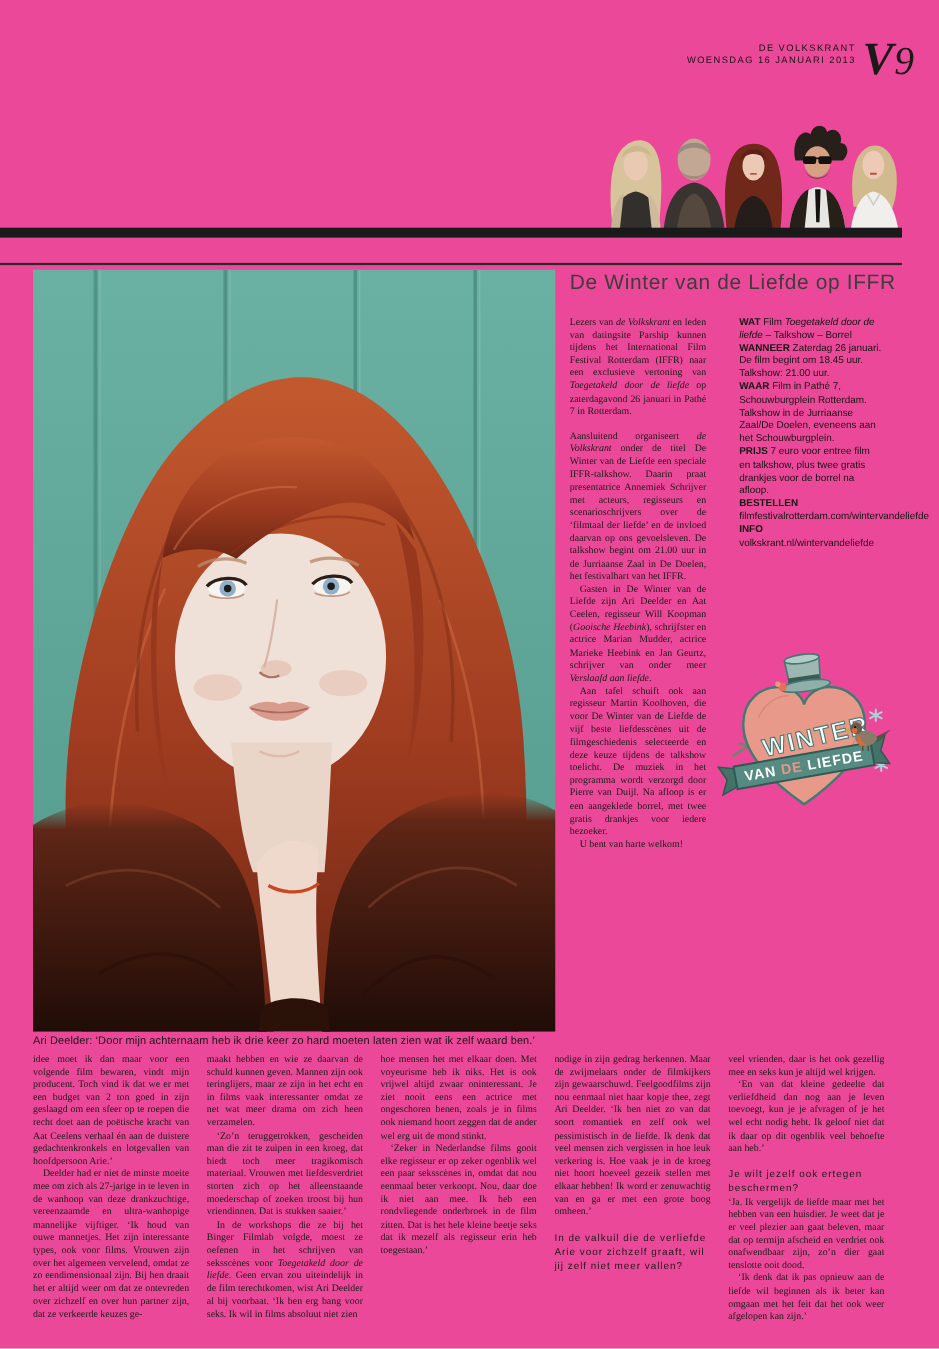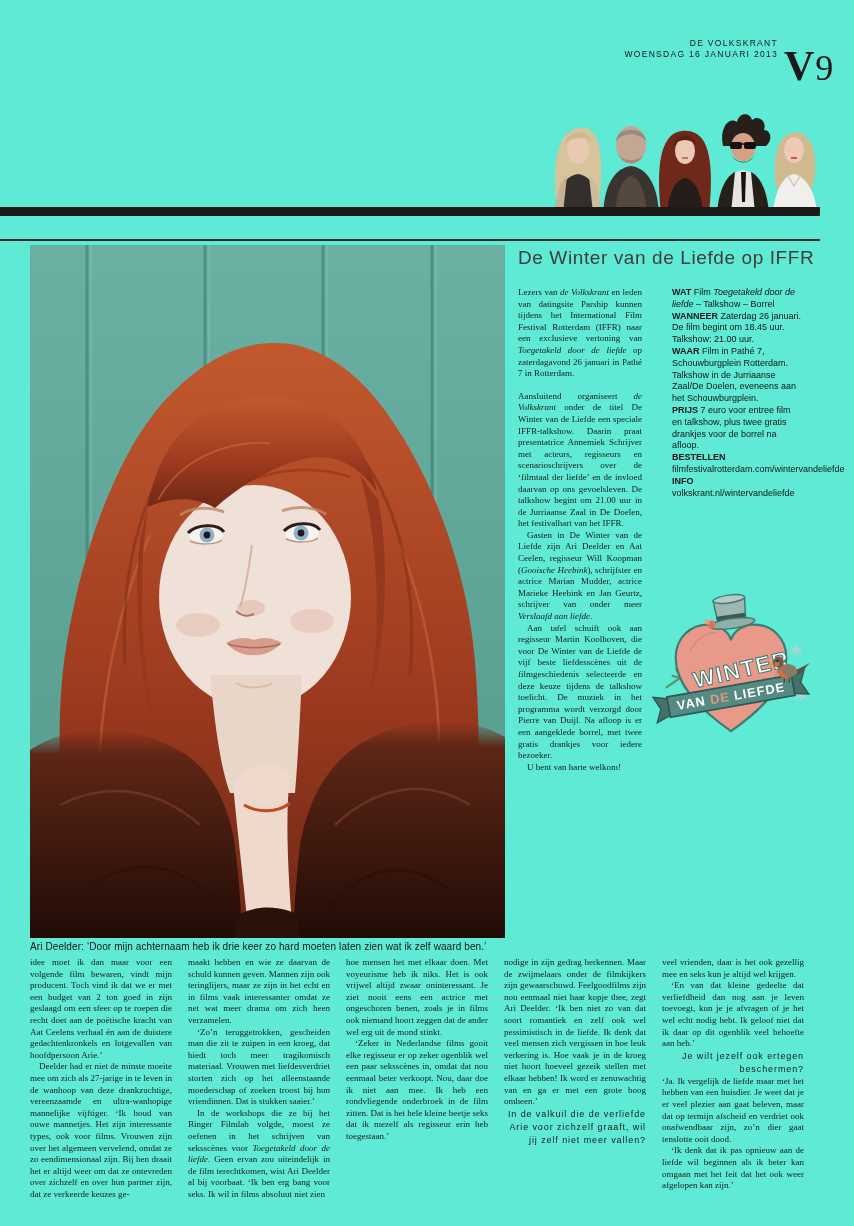--- a/index.html
+++ b/index.html
@@ -1,24 +1,24 @@
 <!DOCTYPE html>
 <html><head>
 <meta charset="utf-8">
 <style>
   html,body{margin:0;padding:0;background:#e8e8e8;}
-  #page{position:relative;width:854px;height:1226px;background:#5eead4;overflow:hidden;
+  #page{position:relative;width:854px;height:1226px;background:#ec4899;overflow:hidden;
         font-family:"Liberation Serif","DejaVu Serif",serif;color:#1a1a1a;}
   .abs{position:absolute;}
   .it{font-style:italic;}
 
   
   .masthead{top:38px;right:76px;text-align:right;font-family:"Liberation Sans","DejaVu Sans",sans-serif;
             font-size:8.5px;letter-spacing:1.3px;color:#161616;line-height:11px;}
-  .vpage{top:46px;left:784px;line-height:40px;}
+  .vpage{top:34px;left:784px;line-height:40px;font-style:italic;}
   .vpage .v{font-family:"Liberation Serif",serif;font-weight:900;font-size:42px;}
   .vpage .nine{font-family:"Liberation Serif",serif;font-weight:400;font-size:36px;margin-left:1px;}
 
   
   .bar-black{top:207px;left:0;width:820px;height:9px;background:#1a1a1a;}
   .rule-thin{top:239px;left:0;width:820px;height:2px;background:#2b2b2b;}
 
   
   .strip{top:114px;left:545px;width:276px;height:99px;}
 
@@ -43,21 +43,21 @@
 
   
   .logo{top:592px;left:652px;width:158px;height:152px;}
 
   
   .bcol{top:957px;width:142px;height:269px;overflow:hidden;font-size:9px;line-height:11.6px;
         text-align:justify;}
   .bcol p{margin:0;}
   .bcol p.ind{text-indent:9px;}
   .bcol p.q{font-family:"Liberation Sans","DejaVu Sans",sans-serif;font-size:9px;
-            letter-spacing:0.9px;line-height:13px;text-align:right;}
+            letter-spacing:0.9px;line-height:13px;text-align:left;margin-top:11px;}
   .c1{left:30px;} .c2{left:188px;} .c3{left:346px;} .c4{left:504px;} .c5{left:662px;}
 </style>
 </head>
 <body>
 
 <div id="page">
 
   <div class="abs masthead">
     <div>DE VOLKSKRANT</div>
     <div>WOENSDAG 16 JANUARI 2013</div>

